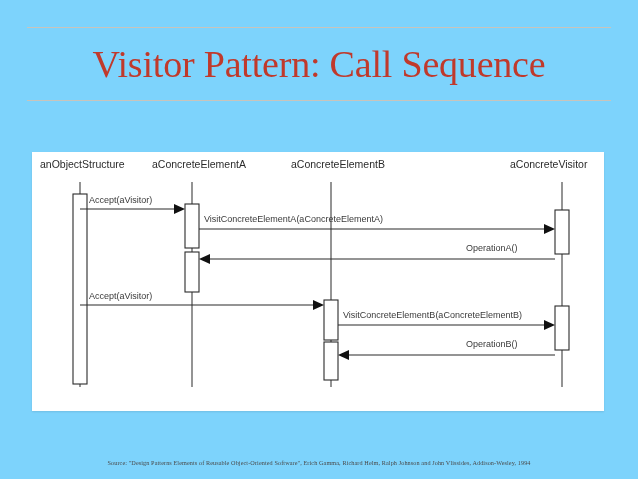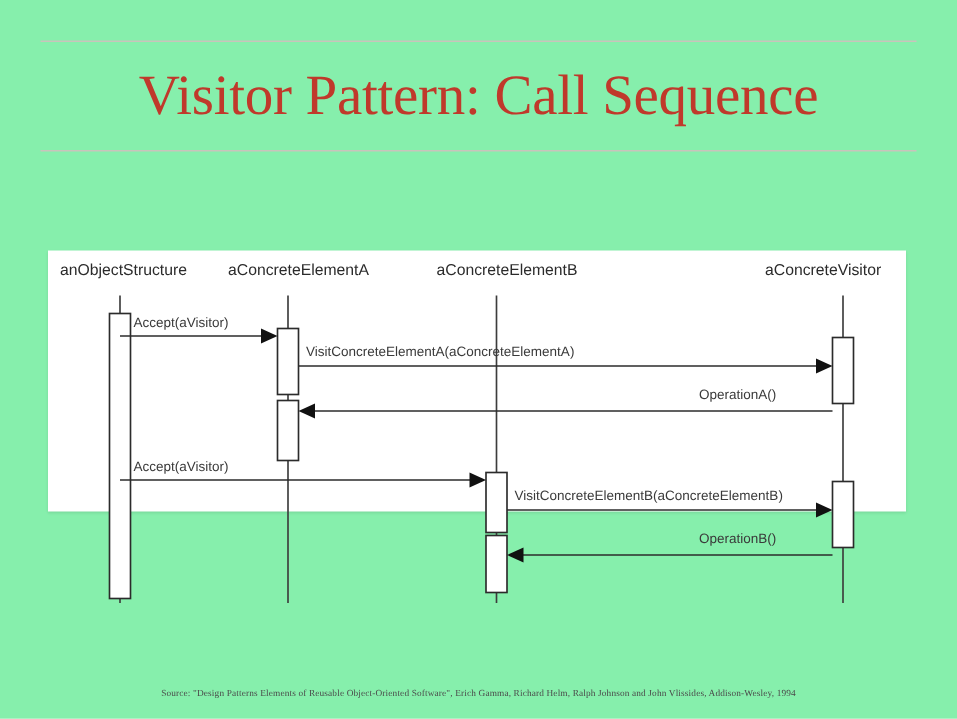--- a/index.html
+++ b/index.html
@@ -10,21 +10,21 @@
     width: 638px;
     height: 479px;
     background: #f6f3ec;
     font-family: "Liberation Sans", sans-serif;
     overflow: hidden;
     position: relative;
   }
   .slide {
     position: absolute;
     inset: 0;
-    background: #86efac;
+    background: #7dd3fc;
   }
   .rule {
     position: absolute;
     left: 27px;
     width: 584px;
     height: 1px;
     background: #c9c4bb;
   }
   .rule-top { top: 27px; }
   .rule-bottom { top: 100px; }
@@ -40,23 +40,23 @@
     line-height: 52px;
     color: #c0392b;
     letter-spacing: -0.2px;
     white-space: nowrap;
   }
 
   
   .diagram-panel {
     position: absolute;
     left: 32px;
-    top: 167px;
+    top: 152px;
     width: 572px;
-    height: 174px;
+    height: 259px;
     background: #ffffff;
     box-shadow: 0 1px 2px rgba(0,0,0,0.10);
   }
   .diagram-svg {
     display: block;
     width: 572px;
     height: 243px;
   }
   .lifeline-label {
     font-family: "Liberation Sans", sans-serif;

